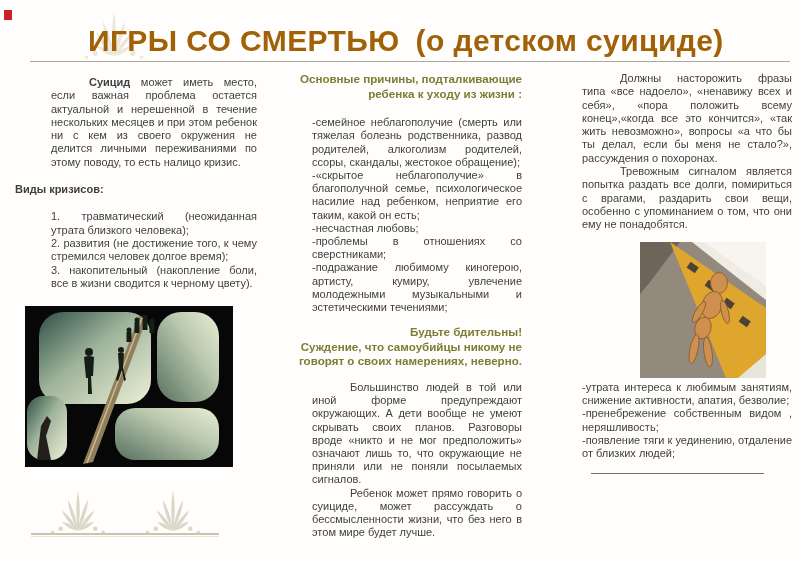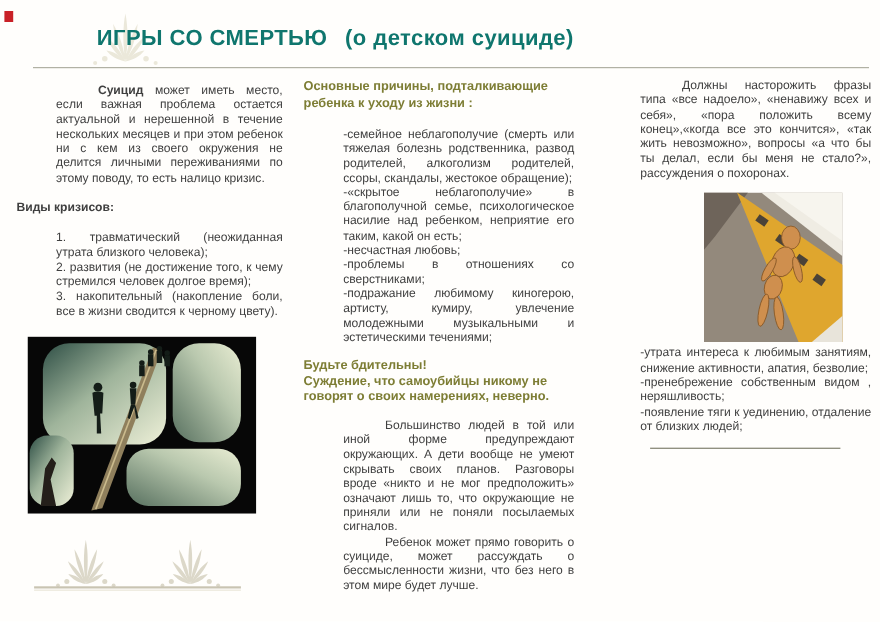--- a/index.html
+++ b/index.html
@@ -1,35 +1,35 @@
 <!DOCTYPE html>
 <html><head>
 <meta charset="utf-8">
 <style>
   html,body{margin:0;padding:0;background:#ffffff;}
   .page{position:relative;width:800px;height:565px;background:#fffefc;overflow:hidden;
         font-family:"Liberation Sans",sans-serif;color:#3f3f3f;}
   .red-mark{position:absolute;left:4px;top:10px;width:8px;height:10px;background:#c92127;}
   .watermark{position:absolute;left:52px;top:8px;z-index:0;}
   h1.title{position:absolute;left:88px;top:24px;margin:0;z-index:1;
-           font-size:20px;font-weight:bold;color:#0f766e;letter-spacing:.4px;white-space:nowrap;}
+           font-size:30px;font-weight:bold;color:#a16207;letter-spacing:.4px;white-space:nowrap;}
   h1.title .sub{margin-left:16px;}
   .rule{position:absolute;left:30px;top:61px;width:760px;height:1px;background:#a9a99b;}
   .col{position:absolute;font-size:11px;line-height:13.3px;}
   .col1{left:15px;top:76px;width:242px;}
   .col2{left:276px;top:72px;width:246px;line-height:13.2px;}
   .col3{left:546px;top:72px;width:246px;}
   p{margin:0;}
   .just{text-align:justify;margin-left:36px;}
   .indent{text-indent:38px;}
   .mb{margin-bottom:14px;}
   .mt{margin-top:13px;}
   .center{text-align:left;}
   .bold{font-weight:bold;}
-  .olive{color:#7d7d34;font-weight:bold;text-align:left;font-size:11.6px;line-height:14.6px;}
+  .olive{color:#7d7d34;font-weight:bold;text-align:right;font-size:11.6px;line-height:14.6px;}
   .photo1{margin:16px 0 0 10px;display:block;}
   .photo2-row{text-align:right;margin:10px 26px 0 0;}
   .ornament{margin:20px 0 0 8px;display:block;}
   .divider{margin:12px 0 0 45px;width:173px;height:0;border-top:1px solid #757562;}
 </style>
 </head>
 <body>
 
 <div class="page">
 
@@ -126,20 +126,21 @@
     <p class="olive" style="margin-top:11px">
       <span>Будьте бдительны!</span><br>
       <span>Суждение, что самоубийцы никому не говорят о своих намерениях, неверно.</span>
     </p>
     <p class="just indent" style="margin-top:12px">Большинство людей в той или иной форме предупреждают окружающих. А дети вообще не умеют скрывать своих планов. Разговоры вроде «никто и не мог предположить» означают лишь то, что окружающие не приняли или не поняли посылаемых сигналов.</p>
     <p class="just indent">Ребенок может прямо говорить о суициде, может рассуждать о бессмысленности жизни, что без него в этом мире будет лучше.</p>
   </section>
 
   <section class="col col3">
     <p class="just indent">Должны насторожить фразы типа «все надоело», «ненавижу всех и себя», «пора положить всему конец»,«когда все это кончится», «так жить невозможно», вопросы «а что бы ты делал, если бы меня не стало?», рассуждения о похоронах.</p>
+    <p class="just indent">Тревожным сигналом является попытка раздать все долги, помириться с врагами, раздарить свои вещи, особенно с упоминанием о том, что они ему не понадобятся.</p>
 
     <div class="photo2-row">
       <svg width="126" height="136" viewBox="0 0 126 136">
         <rect width="126" height="136" fill="#93897c"></rect>
         <polygon points="0,0 40,0 10,40 0,52" fill="#6e645a"></polygon>
         <polygon points="30,0 126,66 126,136 86,136" fill="#dfa62e"></polygon>
         <g fill="#4a4238">
           <rect x="48" y="22" width="10" height="7" transform="rotate(35 53 25)"></rect>
           <rect x="66" y="40" width="10" height="7" transform="rotate(35 71 43)"></rect>
           <rect x="84" y="58" width="10" height="7" transform="rotate(35 89 61)"></rect>

